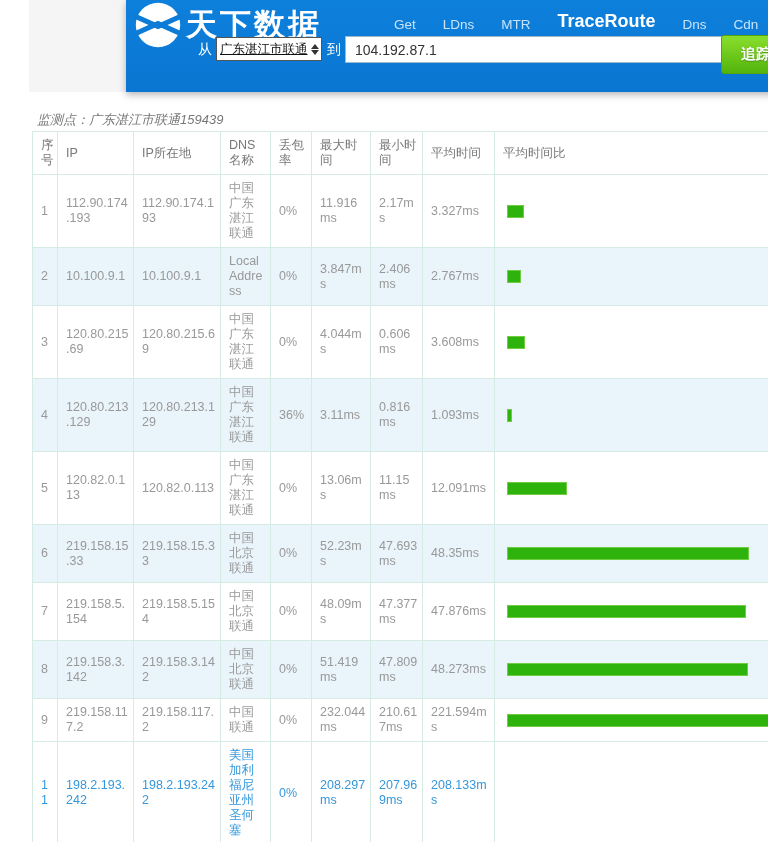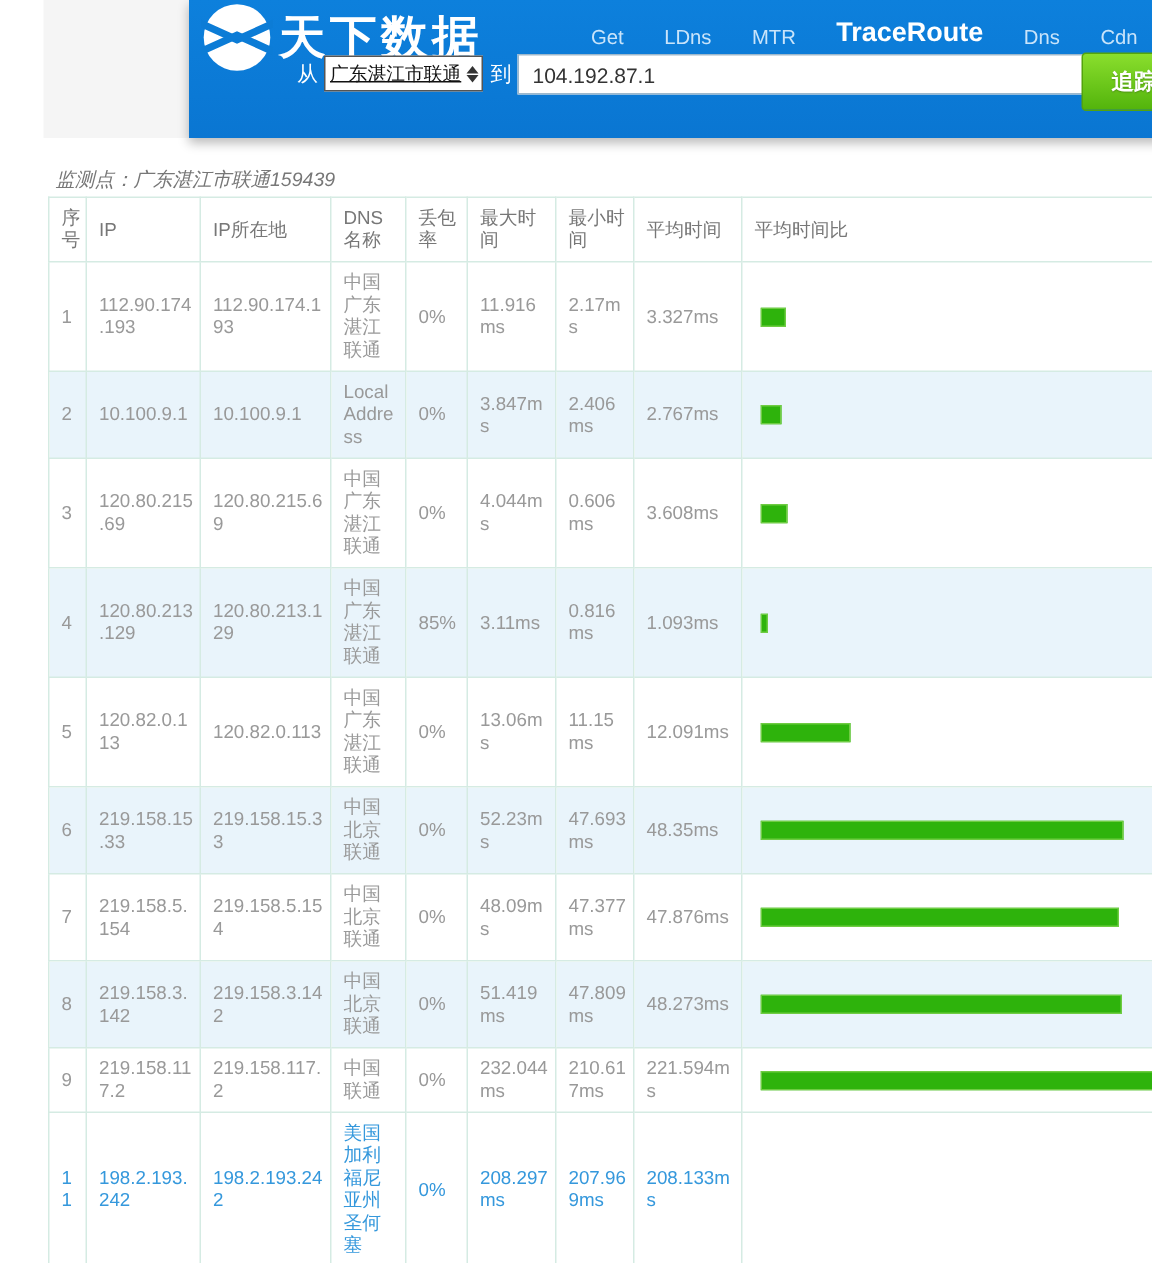--- a/index.html
+++ b/index.html
@@ -166,21 +166,21 @@
             <div class="bar-wrap">
               <div class="bar" style="width: 18.04px;"></div>
             </div>
           </td>
         </tr>
         <tr class="striped">
           <td>4</td>
           <td>120.80.213.129</td>
           <td>120.80.213.129</td>
           <td>中国广东湛江联通</td>
-          <td>85%</td>
+          <td>36%</td>
           <td>3.11ms</td>
           <td>0.816ms</td>
           <td>1.093ms</td>
           <td class="ratio">
             <div class="bar-wrap">
               <div class="bar" style="width: 5.465px;"></div>
             </div>
           </td>
         </tr>
         <tr>

